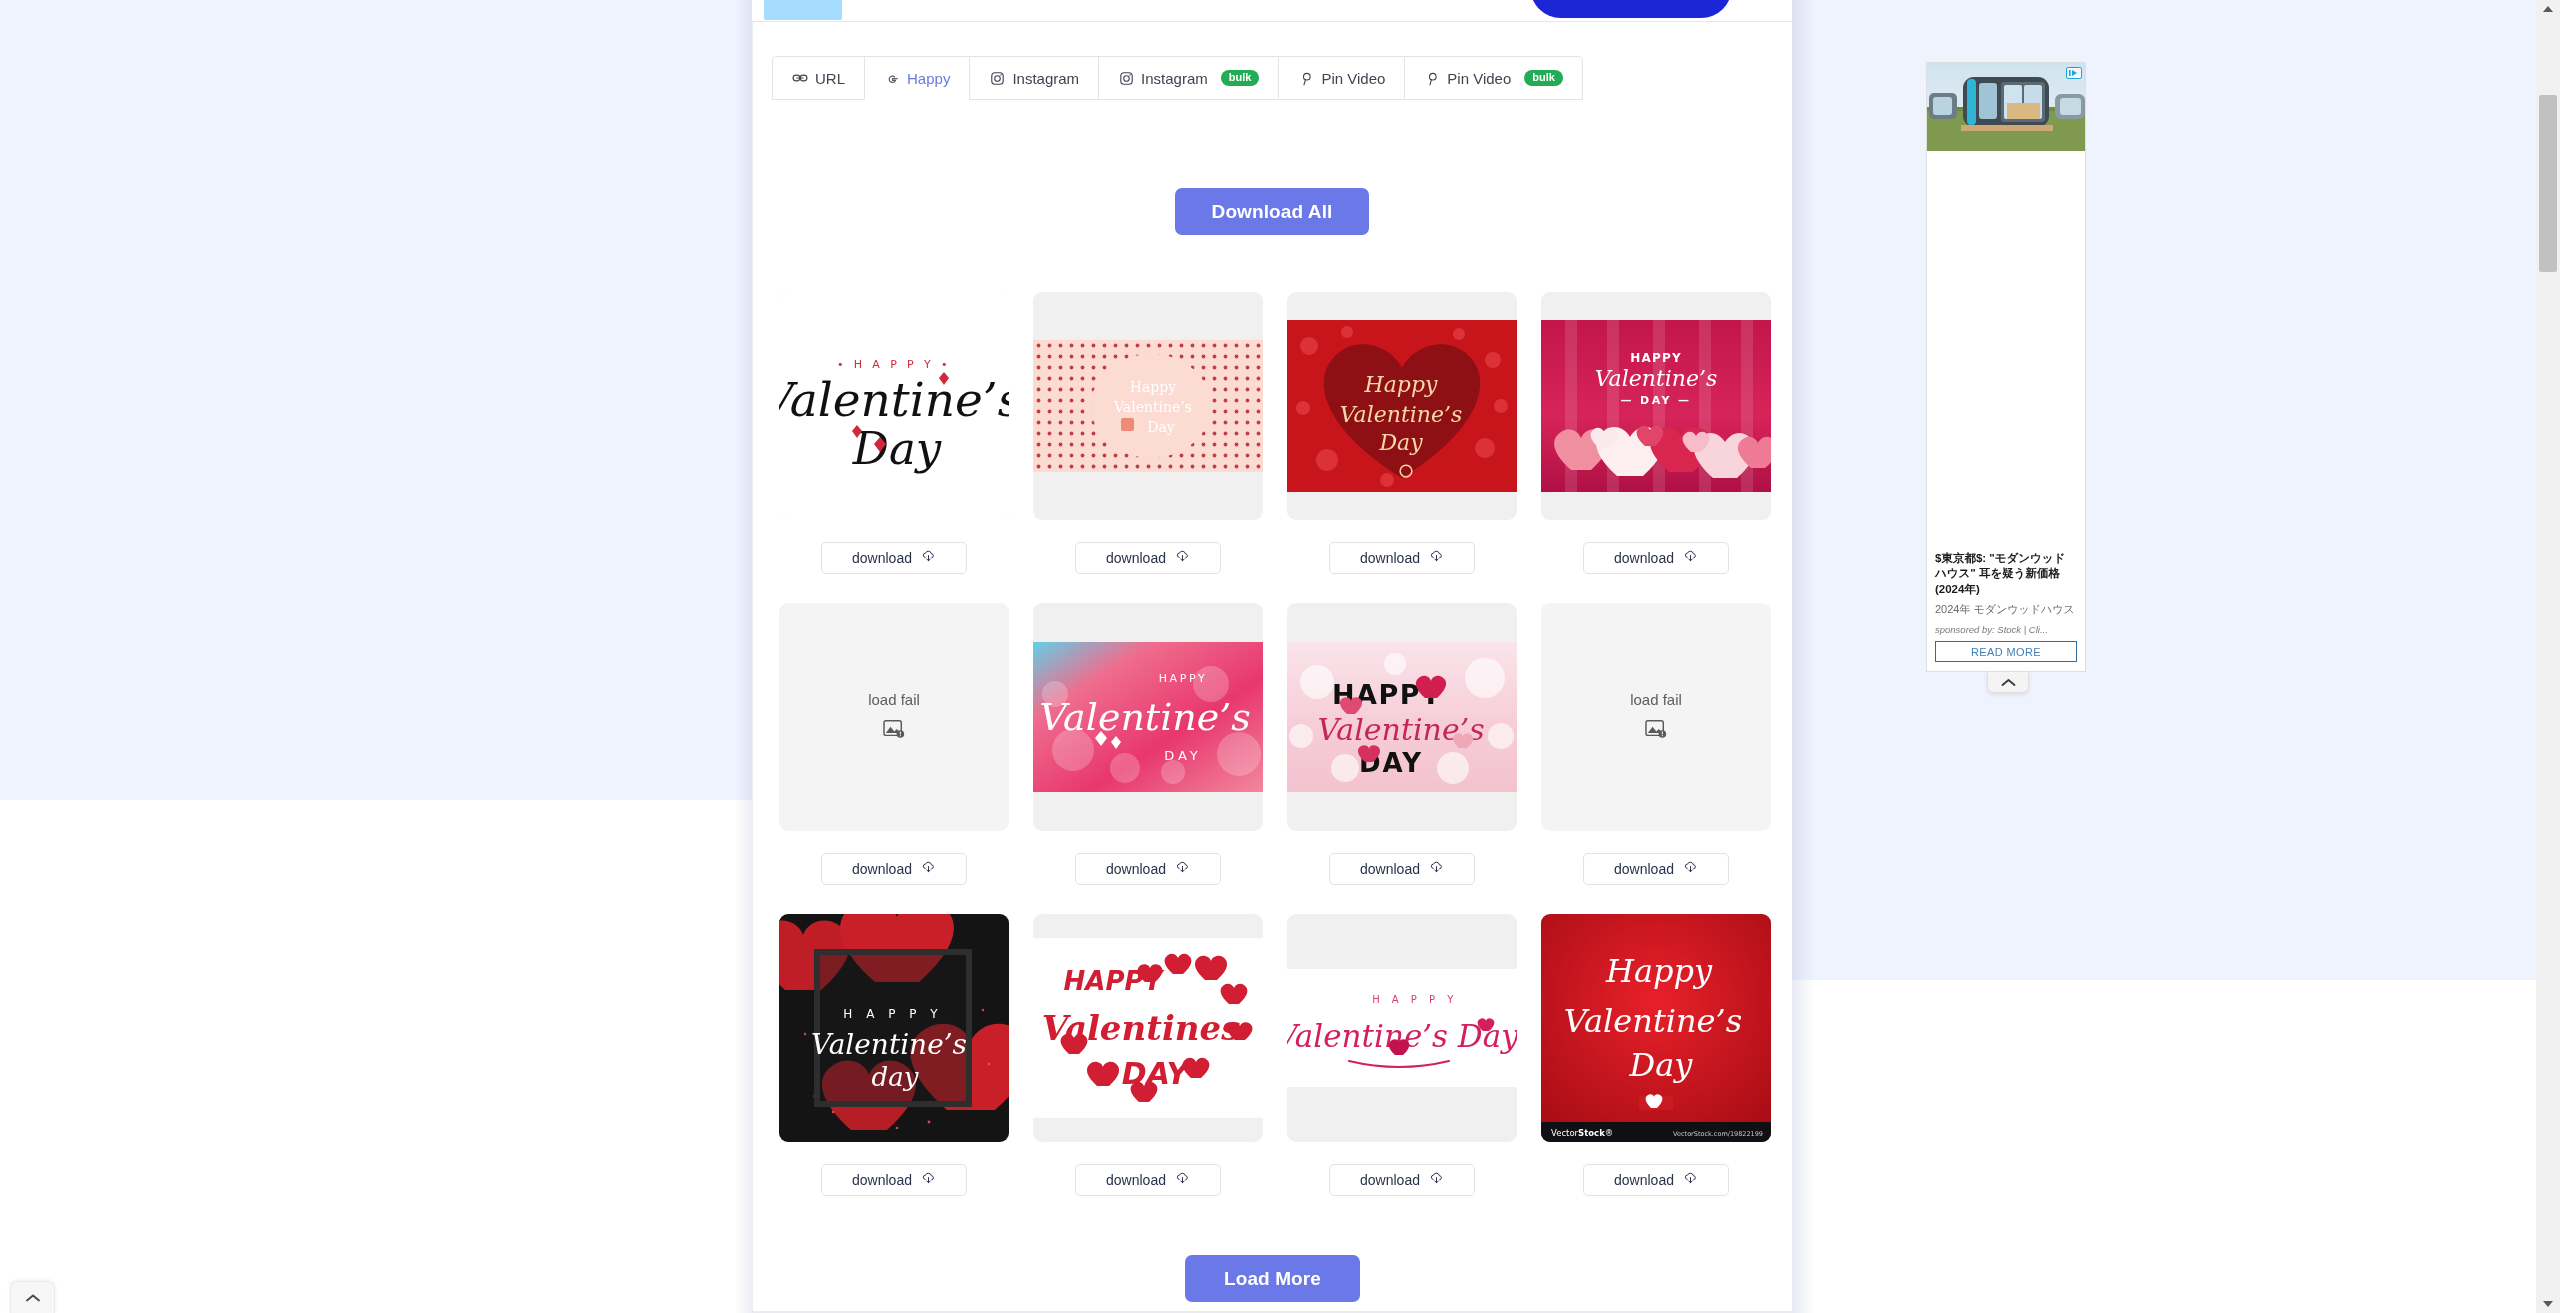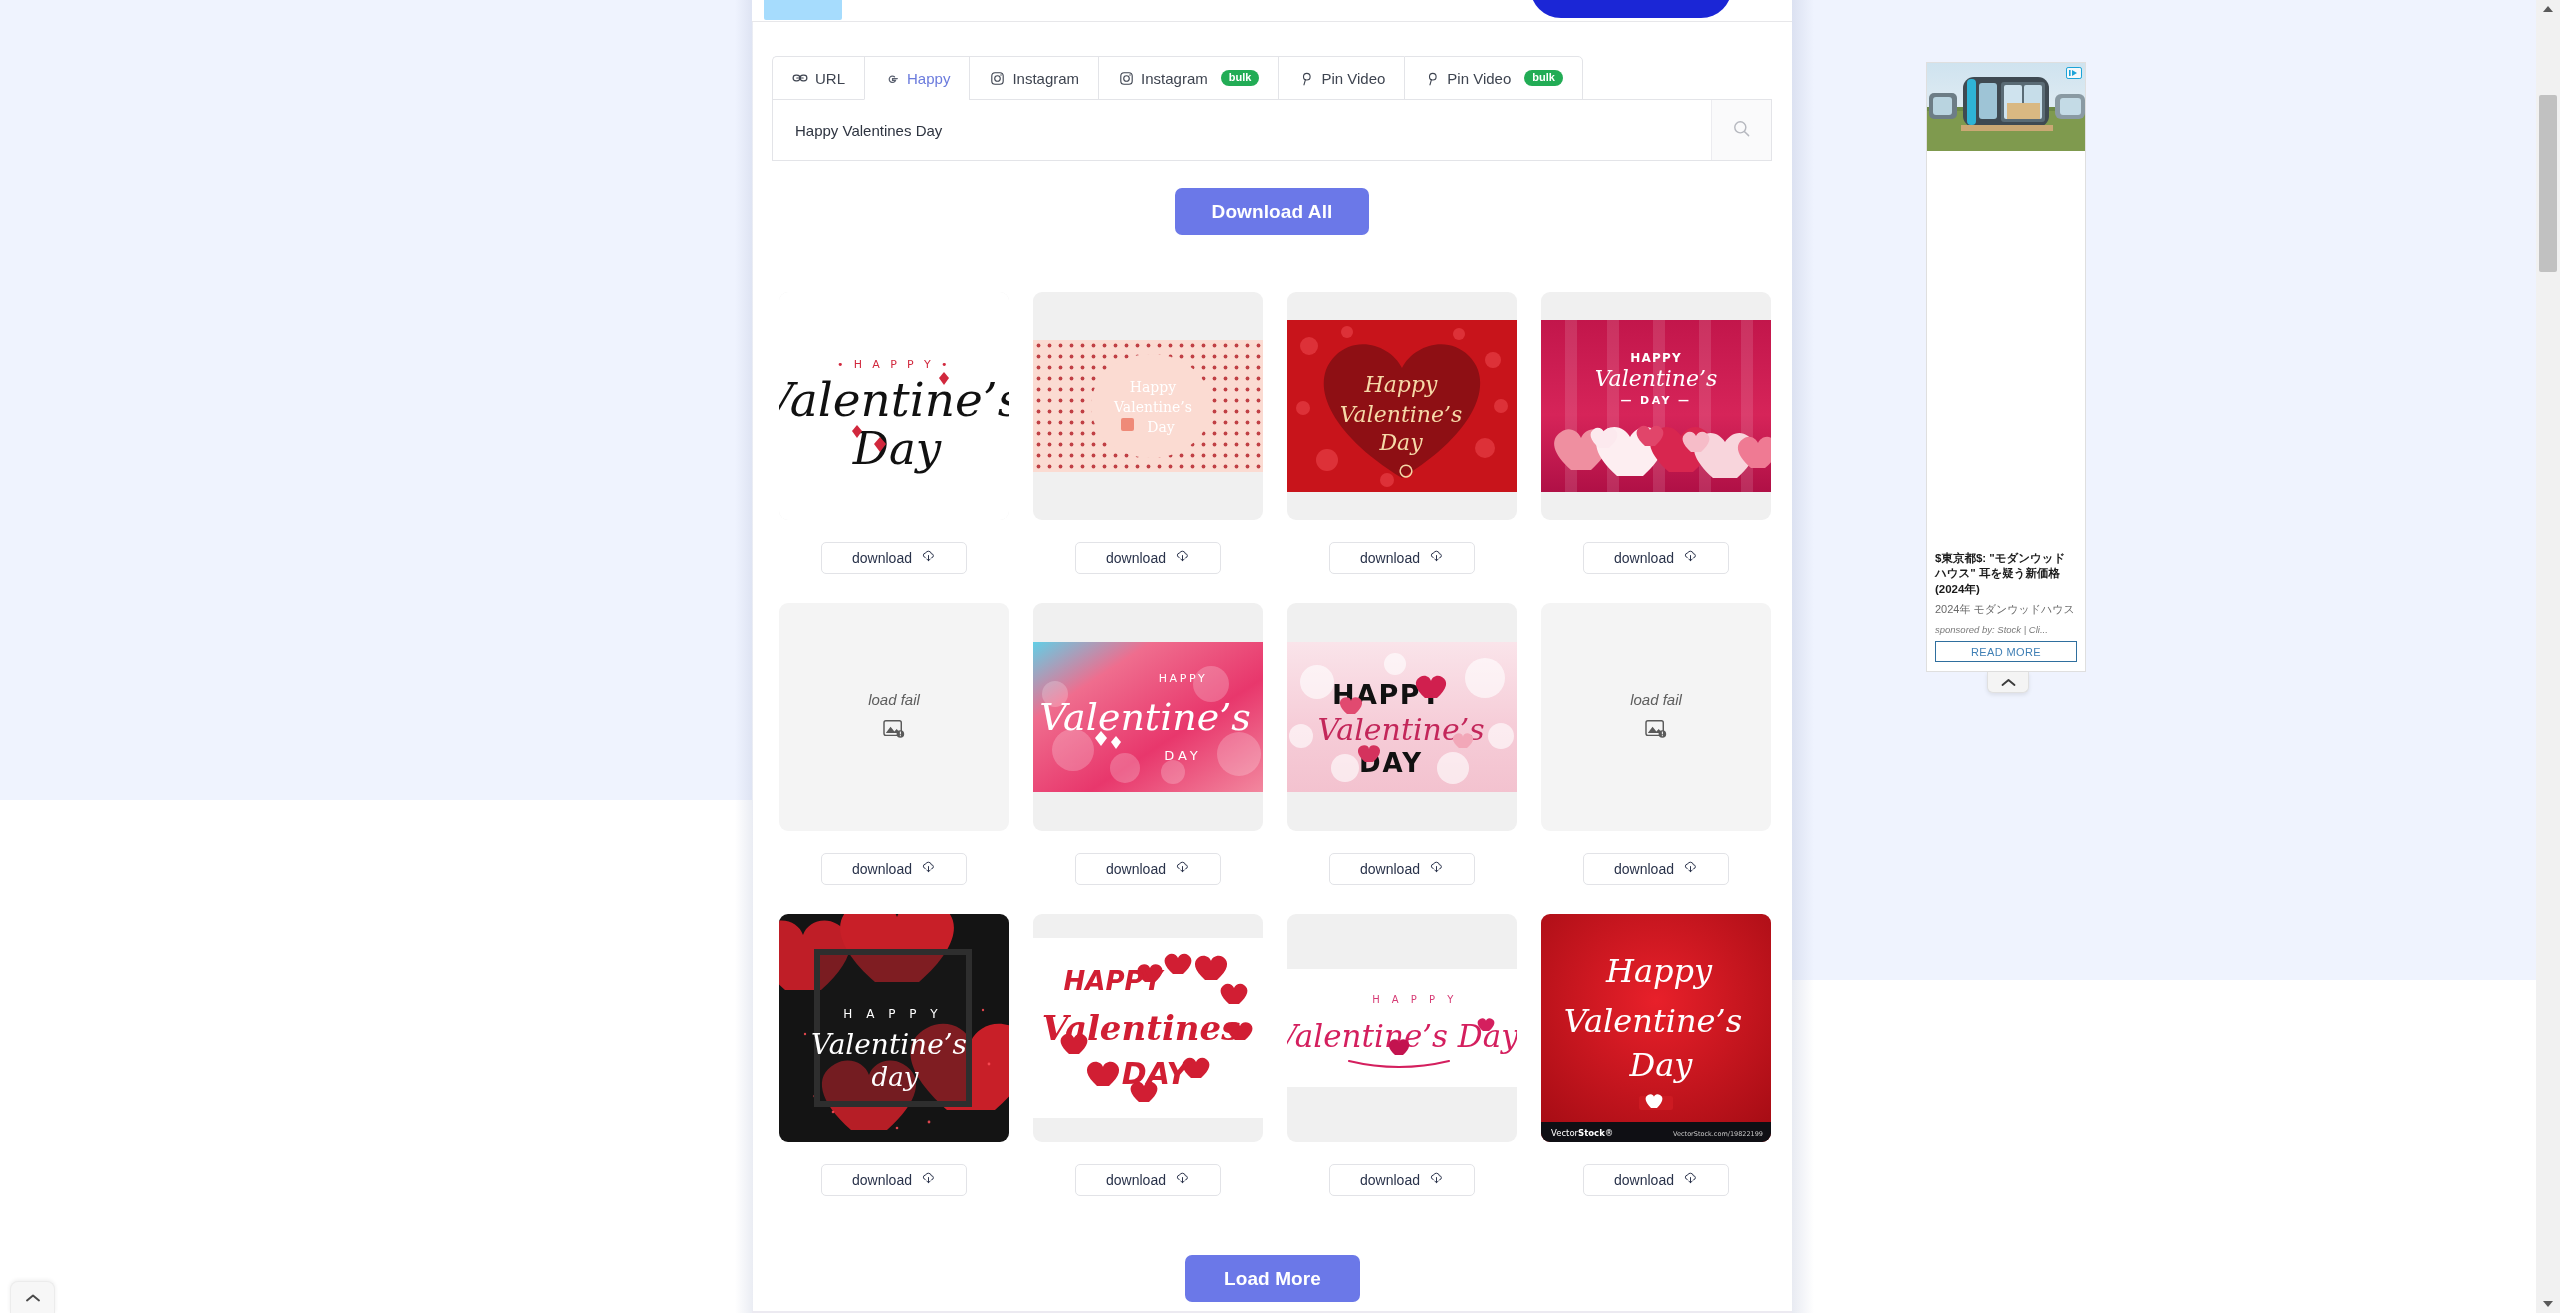--- a/index.html
+++ b/index.html
@@ -61,21 +61,21 @@
 
   
   .grid { position:absolute; left:779px; top:292px; width:992px;
           display:grid; grid-template-columns:repeat(4, 230px); column-gap:24px; row-gap:0; }
   .cell { width:230px; }
   .thumb { width:230px; height:228px; background:#f0f0f0; border-radius:9px;
            overflow:hidden; display:flex; align-items:center; justify-content:flex-start;
            position:relative; cursor:pointer; }
   .art { width:100%; display:block; }
   .fail { display:flex; flex-direction:column; align-items:center; justify-content:center;
-          gap:11px; width:100%; height:100%; background:#f4f4f4;font-style:italic; }
+          gap:11px; width:100%; height:100%; background:#f4f4f4; }
   .fail-text { font-size:15px; color:#5d5d5d; }
   .dl-wrap { display:flex; justify-content:center; margin-top:22px; margin-bottom:29px; }
   .dl-btn { display:inline-flex; align-items:center; justify-content:center; gap:9px;
             width:146px; height:32px; border:1px solid #e2e3e7; border-radius:5px;
             background:#fff; font-size:14px; color:#29324a; cursor:pointer;
             font-family:"Liberation Sans", sans-serif; }
 
   
   .ad { position:absolute; left:1926px; top:62px; width:160px; height:610px;
         background:#ffffff; border:1px solid #dfdfdf; }
@@ -190,31 +190,20 @@
           <svg width="15" height="15" viewBox="0 0 20 20" fill="none" stroke="#3e4450" stroke-width="1.5" stroke-linecap="round">
             <circle cx="10.4" cy="7.6" r="4.4"></circle>
             <line x1="8.6" y1="11.4" x2="6.6" y2="18.4"></line>
           </svg>
         </span>
         <span>Pin Video</span>
         <span class="badge">bulk</span>
       </div>
     </div>
 
-  <div class="searchrow">
-    <input class="search-input" id="search-input" type="text" placeholder="Happy Valentines Day" value="Happy Valentines Day" style="">
-    <div class="search-btn">
-      <span>
-        <svg width="19" height="19" viewBox="0 0 24 24" fill="none" stroke="#b6b8bf" stroke-width="1.8" stroke-linecap="round">
-          <circle cx="10.5" cy="10.5" r="7"></circle>
-          <line x1="16" y1="16" x2="21" y2="21"></line>
-        </svg>
-      </span>
-    </div>
-  </div>
 
   <button class="btn-primary download-all">Download All</button>
 
   <div class="grid" id="grid">
       <div class="cell">
         <div class="thumb" title="Happy Valentine's Day black brush script lettering with red hearts on white">
           <svg class="art" viewBox="0 0 230 228" preserveAspectRatio="none">
             <rect width="230" height="228" fill="#ffffff"></rect>
             <text x="115" y="76" text-anchor="middle" font-family="DejaVu Sans, sans-serif" font-size="11" letter-spacing="3.4" fill="#d1283d">• H A P P Y •</text>
             <text x="112" y="124" text-anchor="middle" font-family="DejaVu Serif, serif" font-style="italic" font-size="47" fill="#111111">Valentine’s</text>

